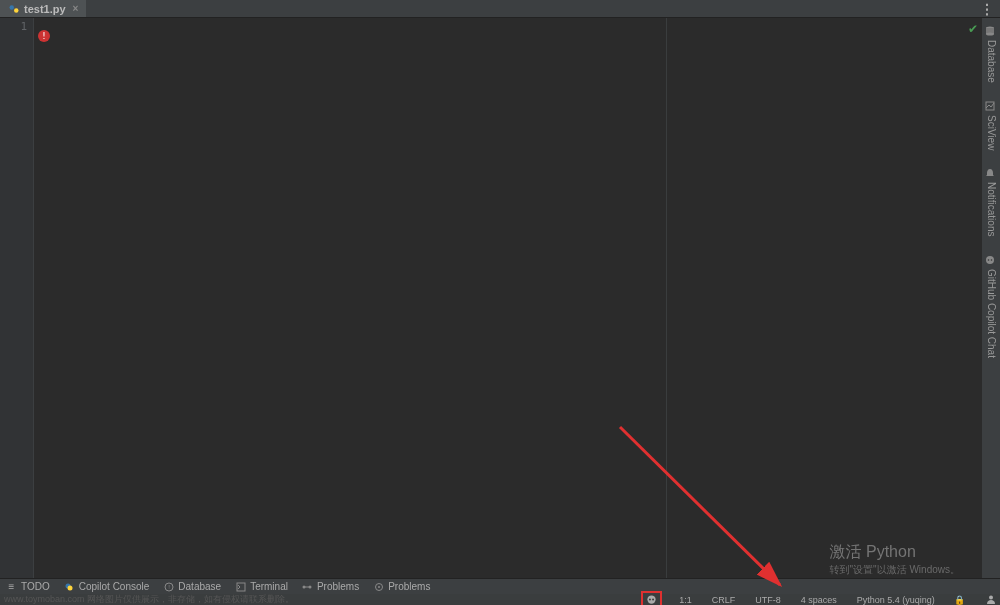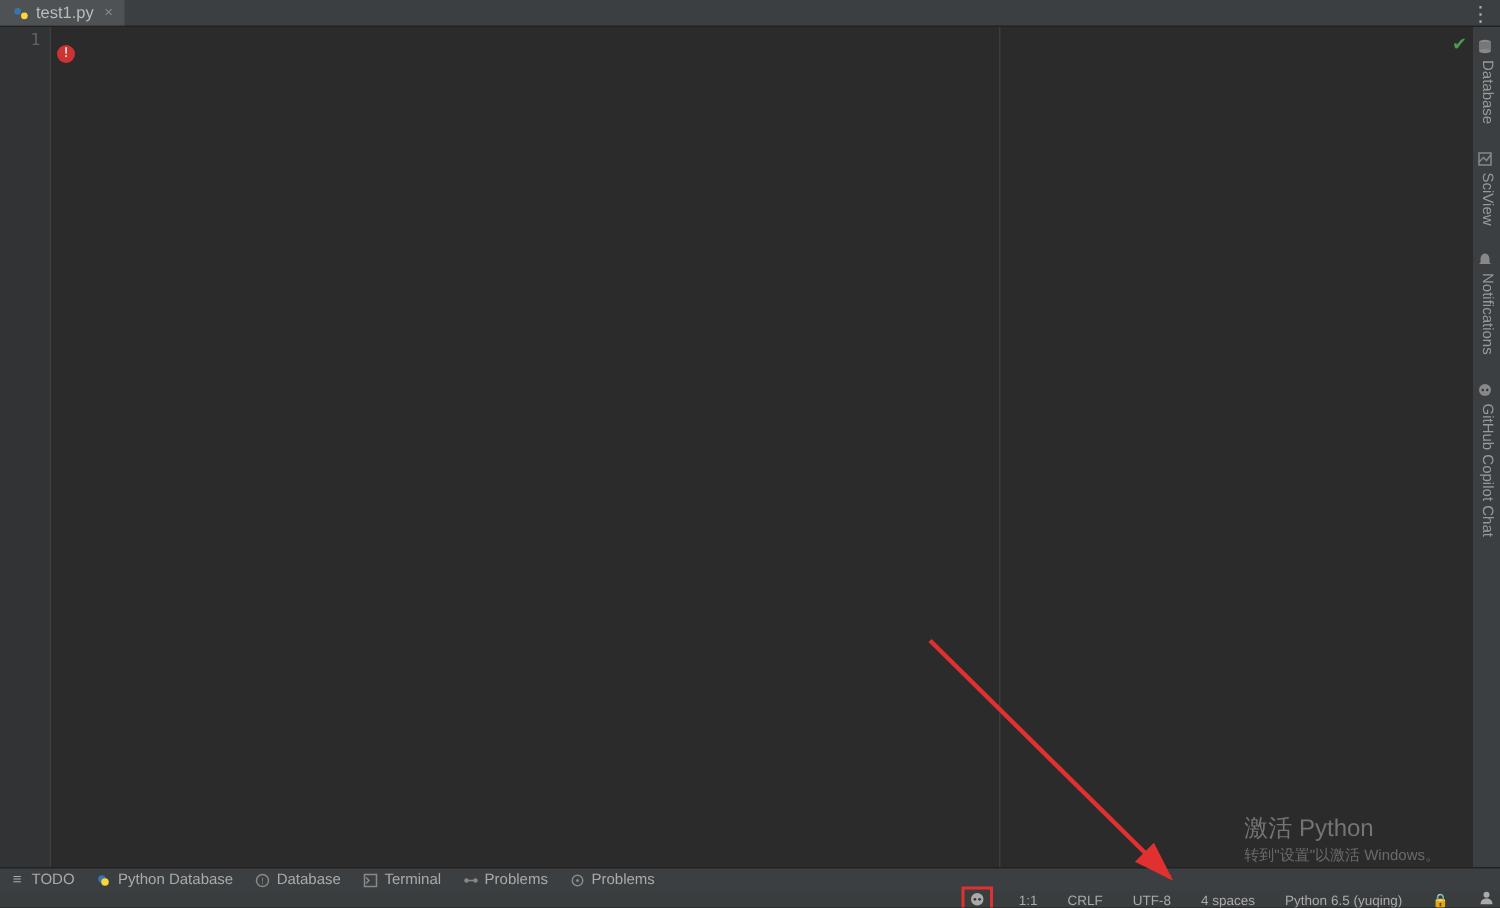--- a/index.html
+++ b/index.html
@@ -13,20 +13,21 @@
       overflow: hidden;
       position: relative;
     }
     .tab-bar {
       height: 18px;
       background: #3c3f41;
       display: flex;
       align-items: center;
       border-bottom: 1px solid #222;
       position: relative;
+      font-weight: bold;
     }
     .tab {
       display: flex;
       align-items: center;
       gap: 4px;
       padding: 2px 8px;
       height: 100%;
       background: #4e5254;
       color: #bbb;
       cursor: pointer;
@@ -263,21 +264,21 @@
     <span class="tool-icon">≡</span>
     <span>TODO</span>
   </div>
   <div class="tool-item">
     <span class="tool-icon">
         <svg viewBox="0 0 10 10" width="10" height="10">
           <circle cx="4" cy="4" r="2.5" fill="#3776ab"></circle>
           <circle cx="6" cy="6" r="2.5" fill="#ffd43b"></circle>
         </svg>
       </span>
-    <span>Python Database</span>
+    <span>Copilot Console</span>
   </div>
   <div class="tool-item">
     <span class="tool-icon">
         <svg viewBox="0 0 10 10" width="10" height="10">
           <circle cx="5" cy="5" r="4" fill="none" stroke="#888"></circle>
           <text x="5" y="7" font-size="6" text-anchor="middle" fill="#888">!</text>
         </svg>
       </span>
     <span>Database</span>
   </div>
@@ -305,33 +306,34 @@
         <svg viewBox="0 0 10 10" width="10" height="10">
           <circle cx="5" cy="5" r="3.5" fill="none" stroke="#888"></circle>
           <circle cx="5" cy="5" r="1" fill="#888"></circle>
         </svg>
       </span>
     <span>Problems</span>
   </div>
 </div>
 
 <div class="status-bar">
+  <span class="left-watermark">www.toymoban.com 网络图片仅供展示，非存储，如有侵权请联系删除。</span>
   <div class="right-group">
     <span class="copilot-box status-item">
       <svg viewBox="0 0 12 12" width="11" height="11">
           <circle cx="6" cy="6" r="4.5" fill="#aaa"></circle>
           <circle cx="4.3" cy="6" r="1" fill="#333"></circle>
           <circle cx="7.7" cy="6" r="1" fill="#333"></circle>
         </svg>
     </span>
     <span class="status-item">1:1</span>
     <span class="status-item">CRLF</span>
     <span class="status-item">UTF-8</span>
     <span class="status-item">4 spaces</span>
-    <span class="status-item">Python 6.5 (yuqing)</span>
+    <span class="status-item">Python 5.4 (yuqing)</span>
     <span class="status-item lock-icon">🔒</span>
     <span class="status-item person-icon">
       <svg viewBox="0 0 10 10" width="10" height="10">
           <circle cx="5" cy="3.5" r="2" fill="#aaa"></circle>
           <path d="M1 10 C1 7 3 6 5 6 C7 6 9 7 9 10 Z" fill="#aaa"></path>
         </svg>
     </span>
   </div>
 </div>
 

